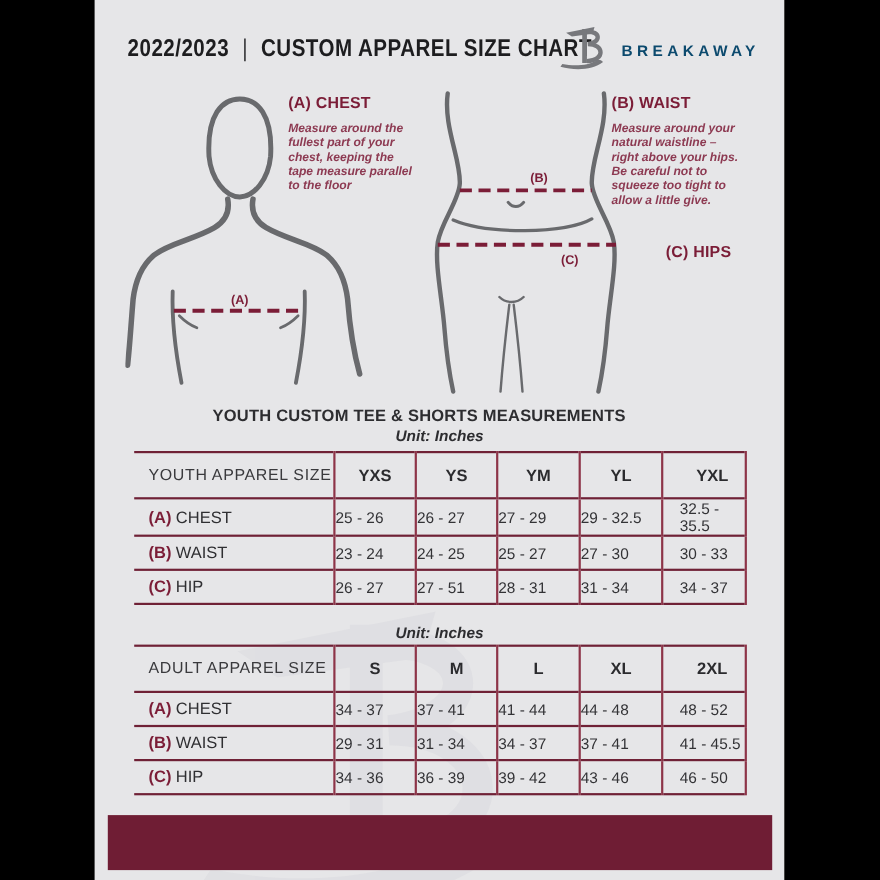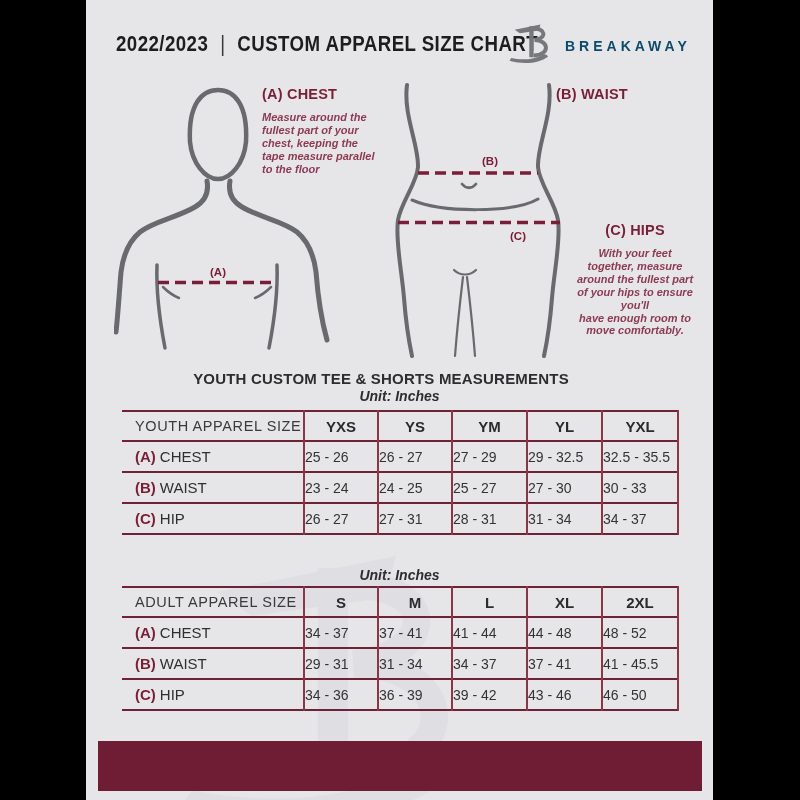--- a/index.html
+++ b/index.html
@@ -46,26 +46,26 @@
 
   
   .section-title{position:absolute;left:0;width:590px;text-align:center;font-size:15px;font-weight:700;
     color:#2d2d30;letter-spacing:.2px;}
   .section-unit{position:absolute;left:0;width:627px;text-align:center;font-size:14px;font-weight:700;
     font-style:italic;color:#2d2d30;}
 
   
   table.size-table{position:absolute;left:36px;width:556px;border-collapse:collapse;table-layout:fixed;}
   table.size-table tr{height:31px;}
-  table.size-table thead tr{height:30px;border-top:2px solid var(--hrule);border-bottom:2px solid var(--hrule);}
+  table.size-table thead tr{height:42px;border-top:2px solid var(--hrule);border-bottom:2px solid var(--hrule);}
   table.size-table tbody tr{border-bottom:2px solid var(--hrule);}
   td,th{vertical-align:middle;}
   th.label-col{text-align:left;padding-left:13px;font-size:14.5px;font-weight:400;color:#3a3a3d;letter-spacing:.6px;}
   th.size-col{font-size:15px;font-weight:700;color:var(--ink);text-align:center;border-left:2px solid var(--vrule);}
-  th.size-col:last-child,td.val:last-child{border-right:2px solid var(--vrule);}
+  th.size-col:last-child,td.val:last-child{border-right:2px solid var(--vrule);padding-left:15px;}
   td.row-label{text-align:left;padding-left:13px;font-size:15px;color:#2f2f32;white-space:nowrap;}
   td.row-label .pfx{color:var(--heading-maroon);font-weight:700;margin-right:4px;}
   td.val{font-size:14px;color:#333336;text-align:left;border-left:2px solid var(--vrule);}
 
   .footer-bar{position:absolute;left:12px;top:741px;width:604px;height:50px;background:var(--maroon);}
 </style>
 </head>
 <body>
 
 <svg width="0" height="0" style="position:absolute">
@@ -127,30 +127,29 @@
     <div class="guide guide-a">
       <h3>(A) CHEST</h3>
       <p>Measure around the
 fullest part of your
 chest, keeping the
 tape measure parallel
 to the floor</p>
     </div>
     <div class="guide guide-b">
       <h3>(B) WAIST</h3>
+      <p>Measure around your
+natural waistline –
+right above your hips.
+Be careful not to
+squeeze too tight to
+allow a little give.</p>
     </div>
     <div class="guide guide-c">
       <h3>(C) HIPS</h3>
-      <p>With your feet
-together, measure
-around the fullest part
-of your hips to ensure
-you'll
-have enough room to
-move comfortably.</p>
     </div>
 
     <div class="section-title" style="top:370px">YOUTH CUSTOM TEE &amp; SHORTS MEASUREMENTS</div>
     <div class="section-unit" style="top:388px">Unit: Inches</div>
 
     <table class="size-table" style="top:410px">
       <colgroup>
           <col style="width:182px">
           <col style="width:74px">
           <col style="width:74px">
@@ -181,21 +180,21 @@
           <td class="row-label"><span class="pfx">(B)</span><span>WAIST</span></td>
           <td class="val">23 - 24</td>
           <td class="val">24 - 25</td>
           <td class="val">25 - 27</td>
           <td class="val">27 - 30</td>
           <td class="val">30 - 33</td>
         </tr>
         <tr>
           <td class="row-label"><span class="pfx">(C)</span><span>HIP</span></td>
           <td class="val">26 - 27</td>
-          <td class="val">27 - 31</td>
+          <td class="val">27 - 51</td>
           <td class="val">28 - 31</td>
           <td class="val">31 - 34</td>
           <td class="val">34 - 37</td>
         </tr>
       </tbody>
     </table>
 
     <div class="section-unit" style="top:567px">Unit: Inches</div>
 
     <table class="size-table" style="top:586px">

